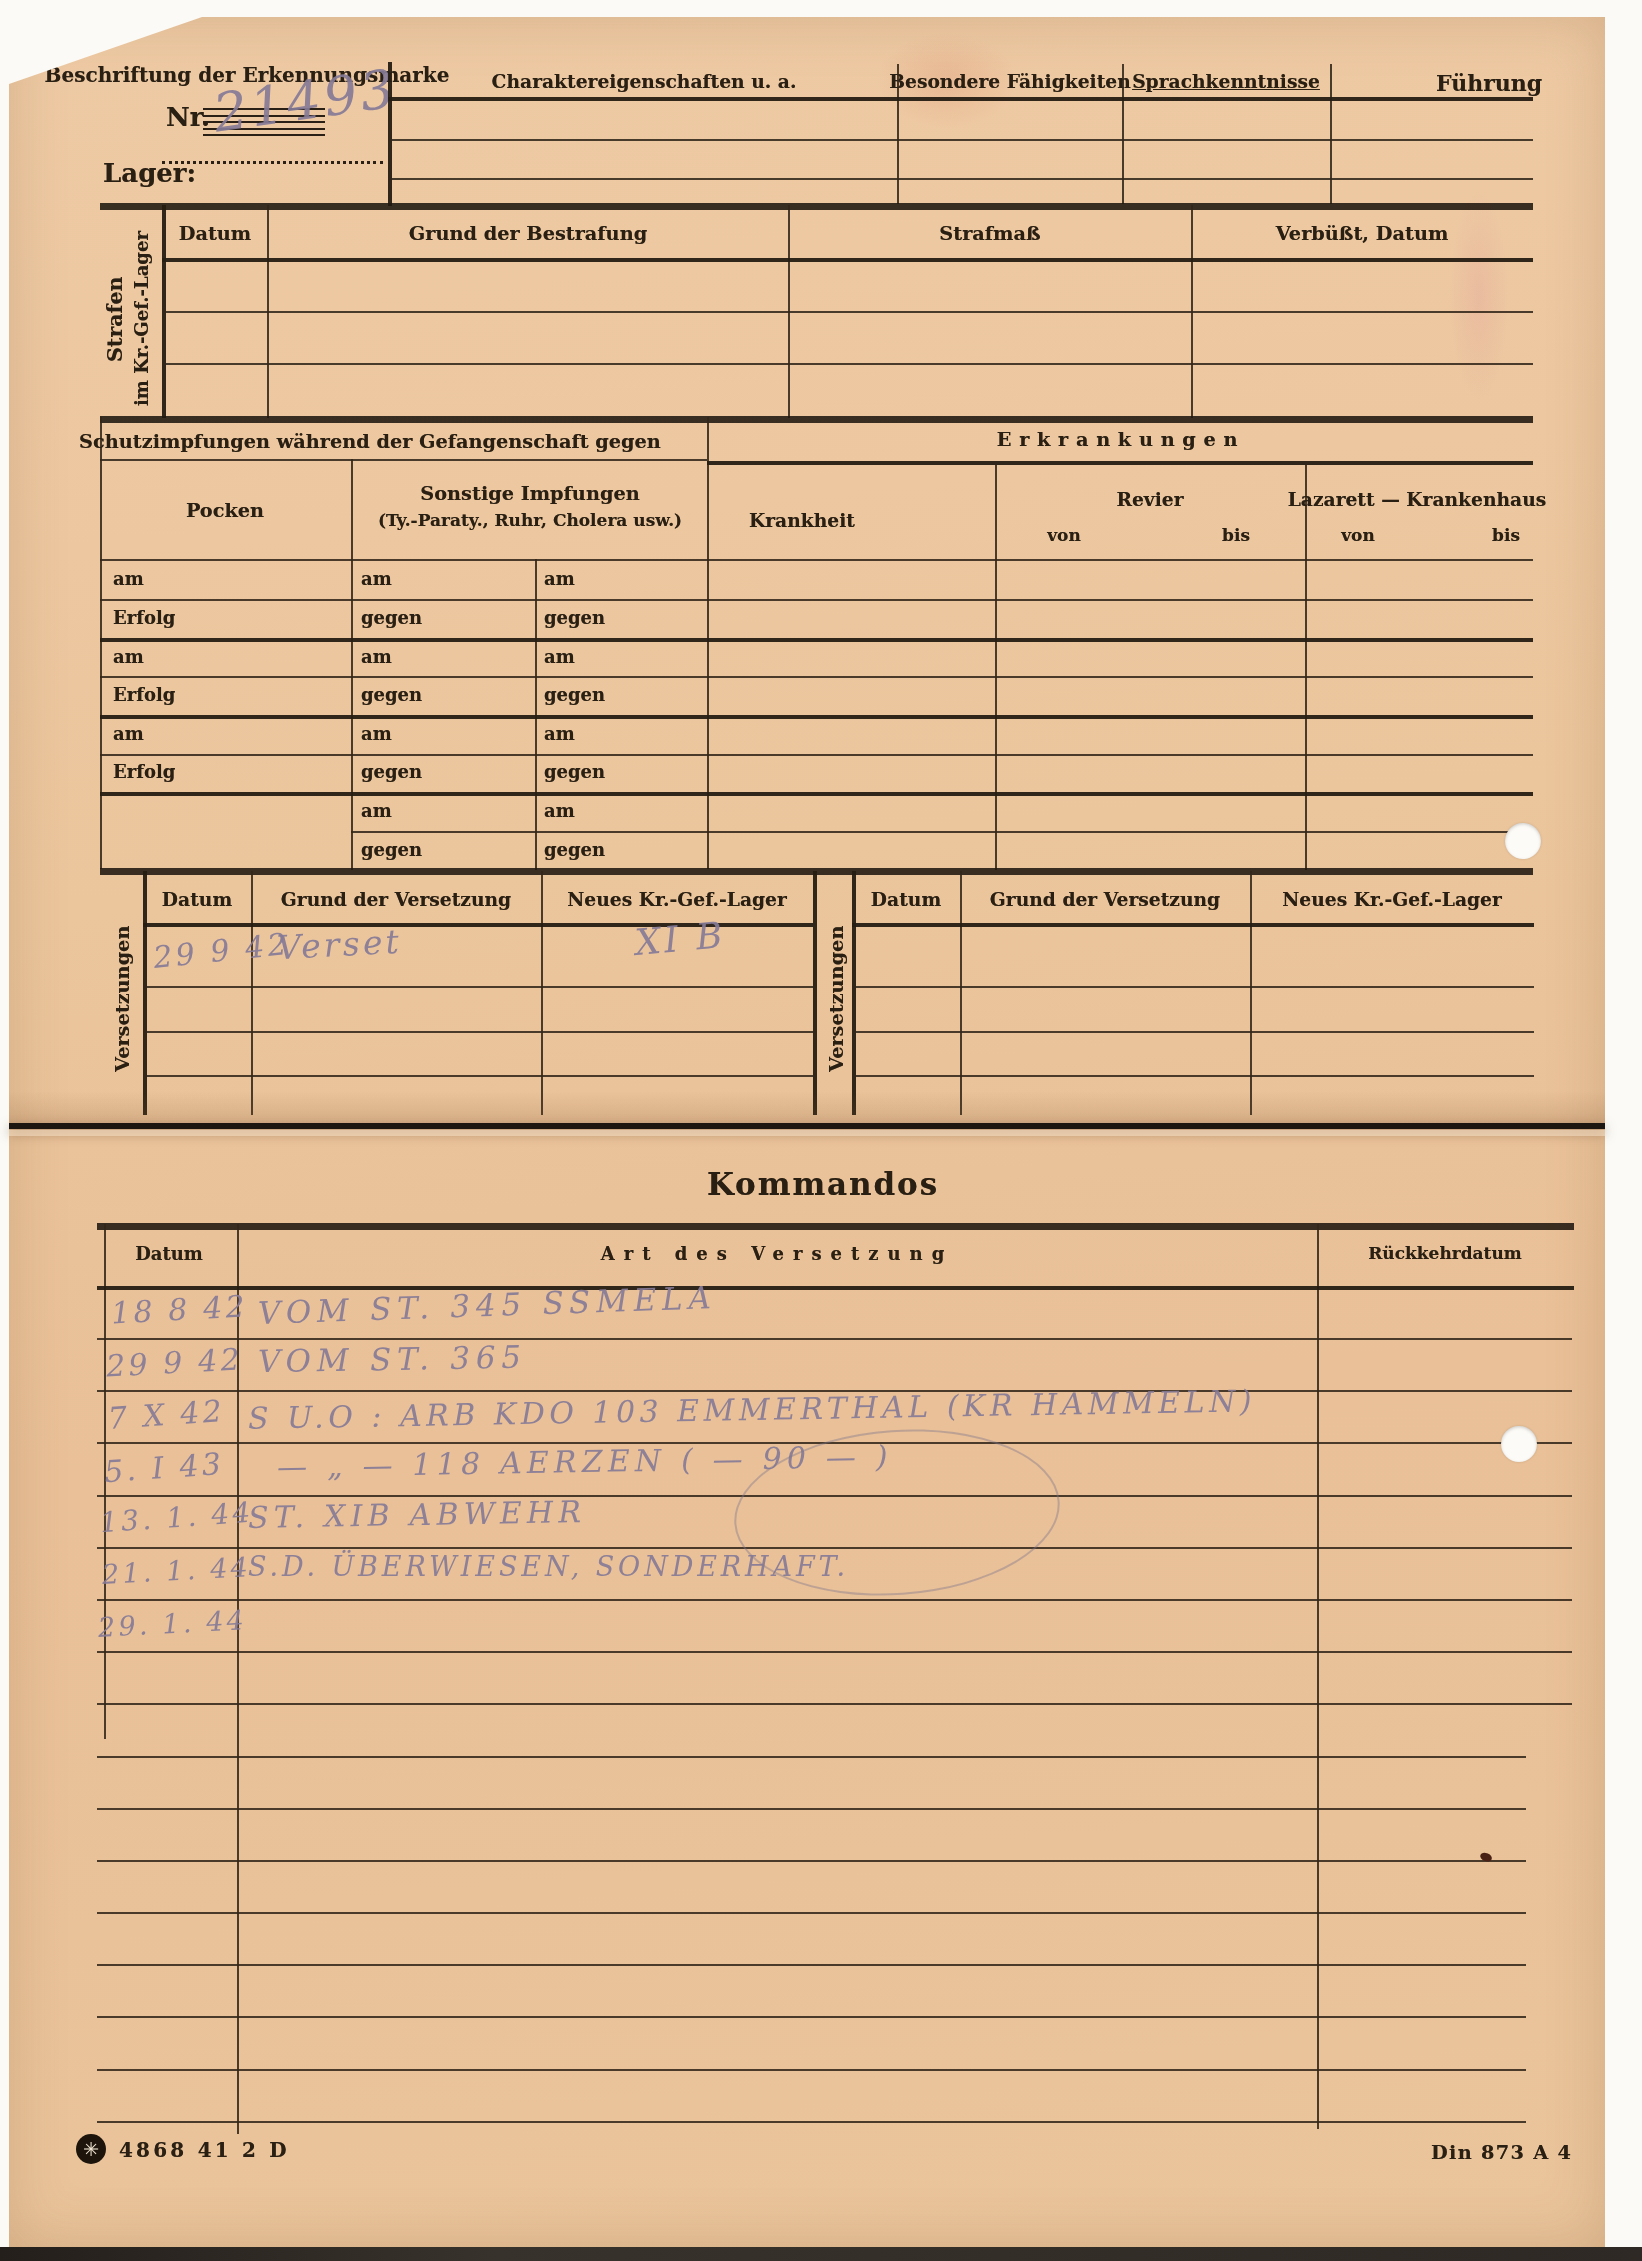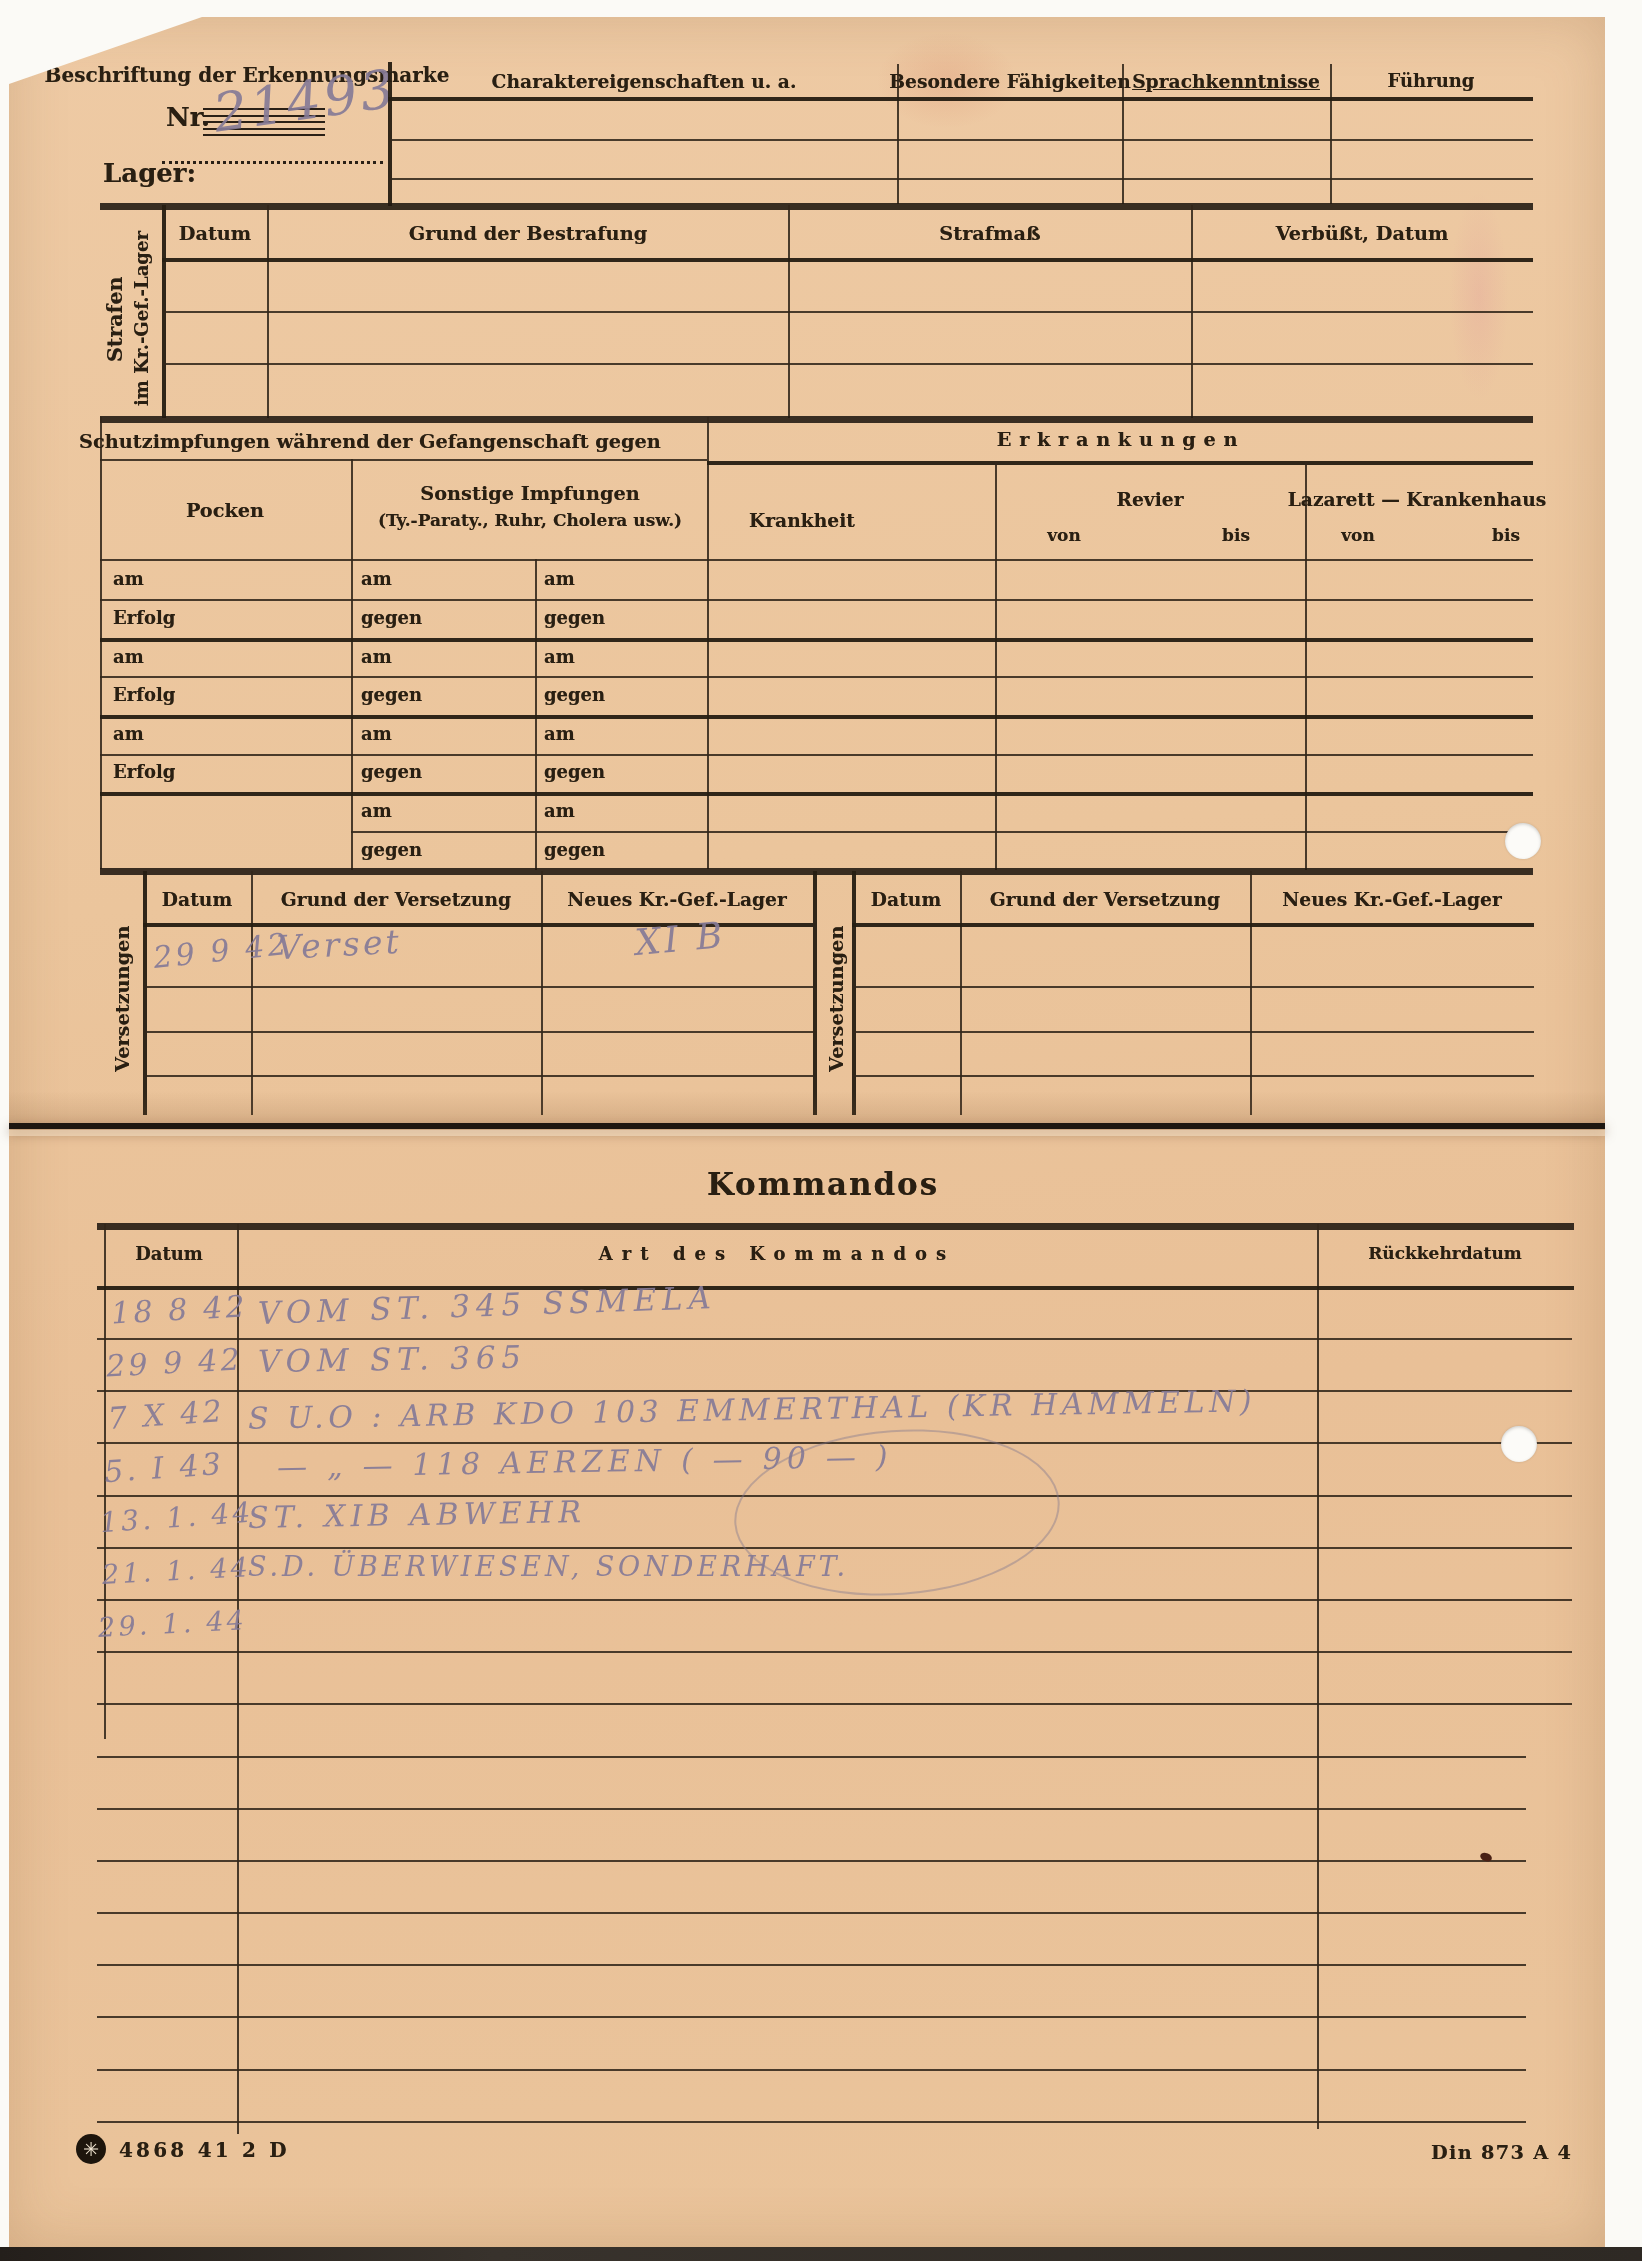--- a/index.html
+++ b/index.html
@@ -58,21 +58,21 @@
   <div class="nrline" style="top:128px;"></div>
   <div class="nrline" style="top:134px;"></div>
   <div class="hw" style="left:213px;top:70px;font-size:53px;transform:rotate(-8deg);">21493</div>
   <div class="pll" style="left:103px;top:158px;font-size:26px;">Lager:</div>
   <div class="dotted" style="left:162px;top:161px;width:221px;"></div>
 
   <div class="vl hv" style="left:388px;top:62px;height:144px;"></div>
   <div class="pl" style="left:644px;top:70px;font-size:18.7px;">Charaktereigenschaften u. a.</div>
   <div class="pl" style="left:1010px;top:70px;font-size:18.7px;">Besondere Fähigkeiten</div>
   <div class="pl" style="left:1226px;top:70px;font-size:18.7px;text-decoration:underline;">Sprachkenntnisse</div>
-  <div class="pl" style="left:1431px;top:70px;font-size:18px;">Führung</div>
+  <div class="pl" style="left:1489px;top:70px;font-size:22px;">Führung</div>
   <div class="vl" style="left:897px;top:64px;height:140px;"></div>
   <div class="vl" style="left:1122px;top:64px;height:140px;"></div>
   <div class="vl" style="left:1330px;top:64px;height:140px;"></div>
   <div class="hl hv" style="left:388px;top:97px;width:1145px;"></div>
   <div class="hl" style="left:388px;top:139px;width:1145px;"></div>
   <div class="hl" style="left:388px;top:178px;width:1145px;"></div>
 
   <div class="hl xhv" style="left:100px;top:203px;width:1433px;"></div>
   <div class="vtext" style="left:103px;top:232px;height:174px;font-size:20.6px;">Strafen</div>
   <div class="vtext" style="left:131px;top:216px;height:206px;font-size:18px;">im Kr.-Gef.-Lager</div>
@@ -173,21 +173,21 @@
   <div class="foldshadow"></div>
   <div class="fold"></div>
   <div class="foldlight"></div>
 
   <div class="pl" style="left:823px;top:1166px;font-size:31px;letter-spacing:1.9px;">Kommandos</div>
   <div class="hl xhv" style="left:97px;top:1223px;width:1477px;"></div>
   <div class="vl" style="left:104px;top:1224px;height:515px;"></div>
   <div class="vl" style="left:237px;top:1224px;height:910px;"></div>
   <div class="vl" style="left:1317px;top:1224px;height:905px;"></div>
   <div class="pl" style="left:169px;top:1243px;font-size:18px;">Datum</div>
-  <div class="pl" style="left:777px;top:1243px;font-size:18px;letter-spacing:9px;">Art des Kommandos</div>
+  <div class="pl" style="left:777px;top:1243px;font-size:18px;letter-spacing:9px;">Art des Versetzung</div>
   <div class="pl" style="left:1445px;top:1243px;font-size:17px;">Rückkehrdatum</div>
   <div class="hl hv" style="left:97px;top:1286px;width:1477px;"></div>
 
   <div class="hl" style="left:97px;top:1338px;width:1475px;"></div>
   <div class="hl" style="left:97px;top:1390px;width:1475px;"></div>
   <div class="hl" style="left:97px;top:1442px;width:1475px;"></div>
   <div class="hl" style="left:97px;top:1495px;width:1475px;"></div>
   <div class="hl" style="left:97px;top:1547px;width:1475px;"></div>
   <div class="hl" style="left:97px;top:1599px;width:1475px;"></div>
   <div class="hl" style="left:97px;top:1651px;width:1475px;"></div>

